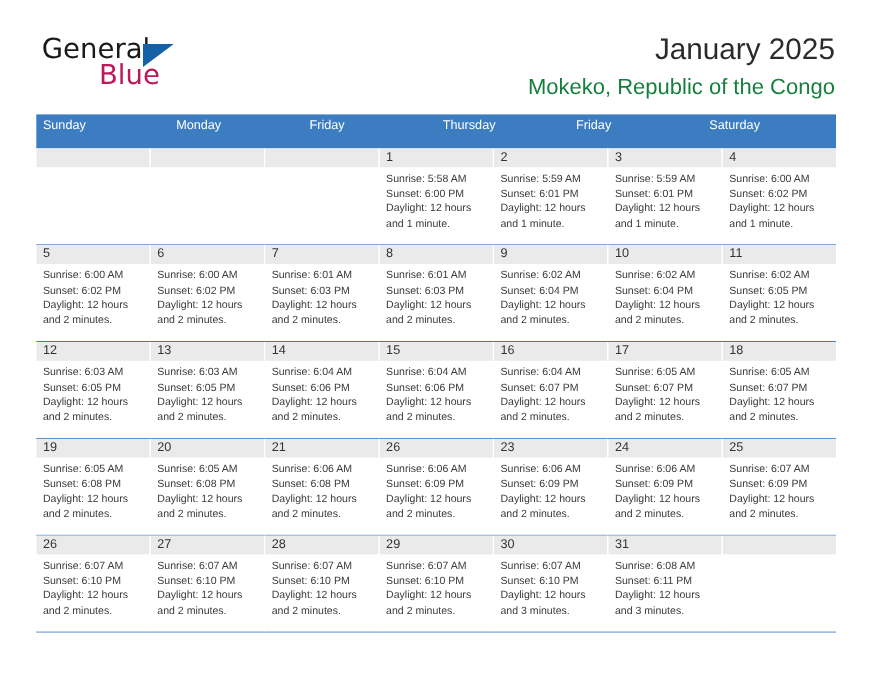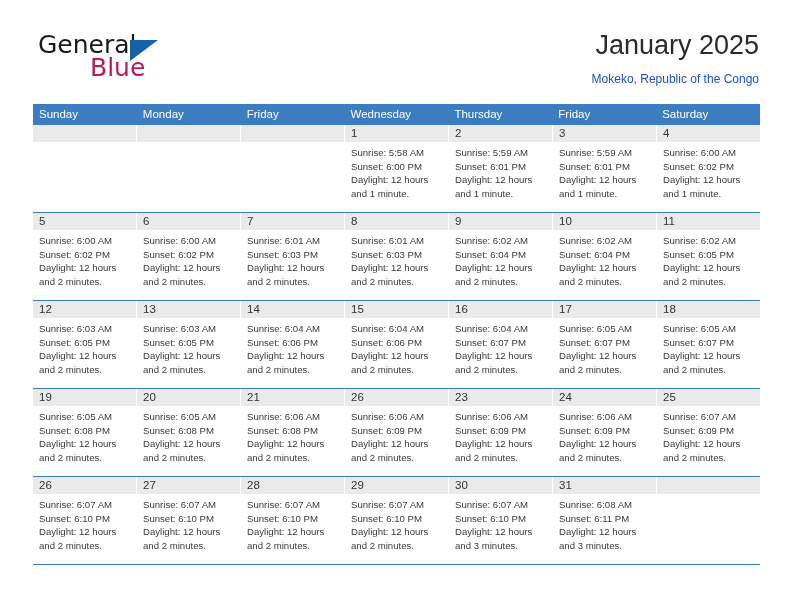--- a/index.html
+++ b/index.html
@@ -73,40 +73,40 @@
   }
   .cal-title {
     font-size: 27px;
     color: #2b2b2b;
     font-family: "Liberation Sans", sans-serif;
     font-weight: 400;
     line-height: 34px;
     white-space: nowrap;
   }
   .cal-subtitle {
-    font-size: 12px;
-    color: #1d4ed8;
+    font-size: 20px;
+    color: #15803d;
     font-family: "Liberation Sans", sans-serif;
     font-weight: 400;
     line-height: 22px;
     margin-top: 6px;
     white-space: nowrap;
   }
 
   
   .calendar {
     position: absolute;
     left: 33px;
     top: 104px;
     width: 727px;
   }
   .weekdays {
     display: flex;
     background: #3b7dc0;
-    height: 21px;
+    height: 31px;
   }
   .weekday {
     flex: 1 1 0;
     color: #ffffff;
     font-size: 11.5px;
     line-height: 21px;
     padding-left: 6px;
     box-sizing: border-box;
     font-family: "Liberation Sans", sans-serif;
     white-space: nowrap;
@@ -172,21 +172,20 @@
       <div class="cal-subtitle">Mokeko, Republic of the Congo</div>
     </div>
 
   </div>
 
   <div class="calendar">
     <div class="weekdays" id="weekday-header">
         <div class="weekday">Sunday</div>
         <div class="weekday">Monday</div>
         <div class="weekday">Friday</div>
-        <div class="weekday">Wednesday</div>
         <div class="weekday">Thursday</div>
         <div class="weekday">Friday</div>
         <div class="weekday">Saturday</div>
       </div>
     <div id="weeks-container">
         <div class="week">
           <div class="day empty">
             <div class="daynum-band">
               <div class="daynum"></div>
             </div>

